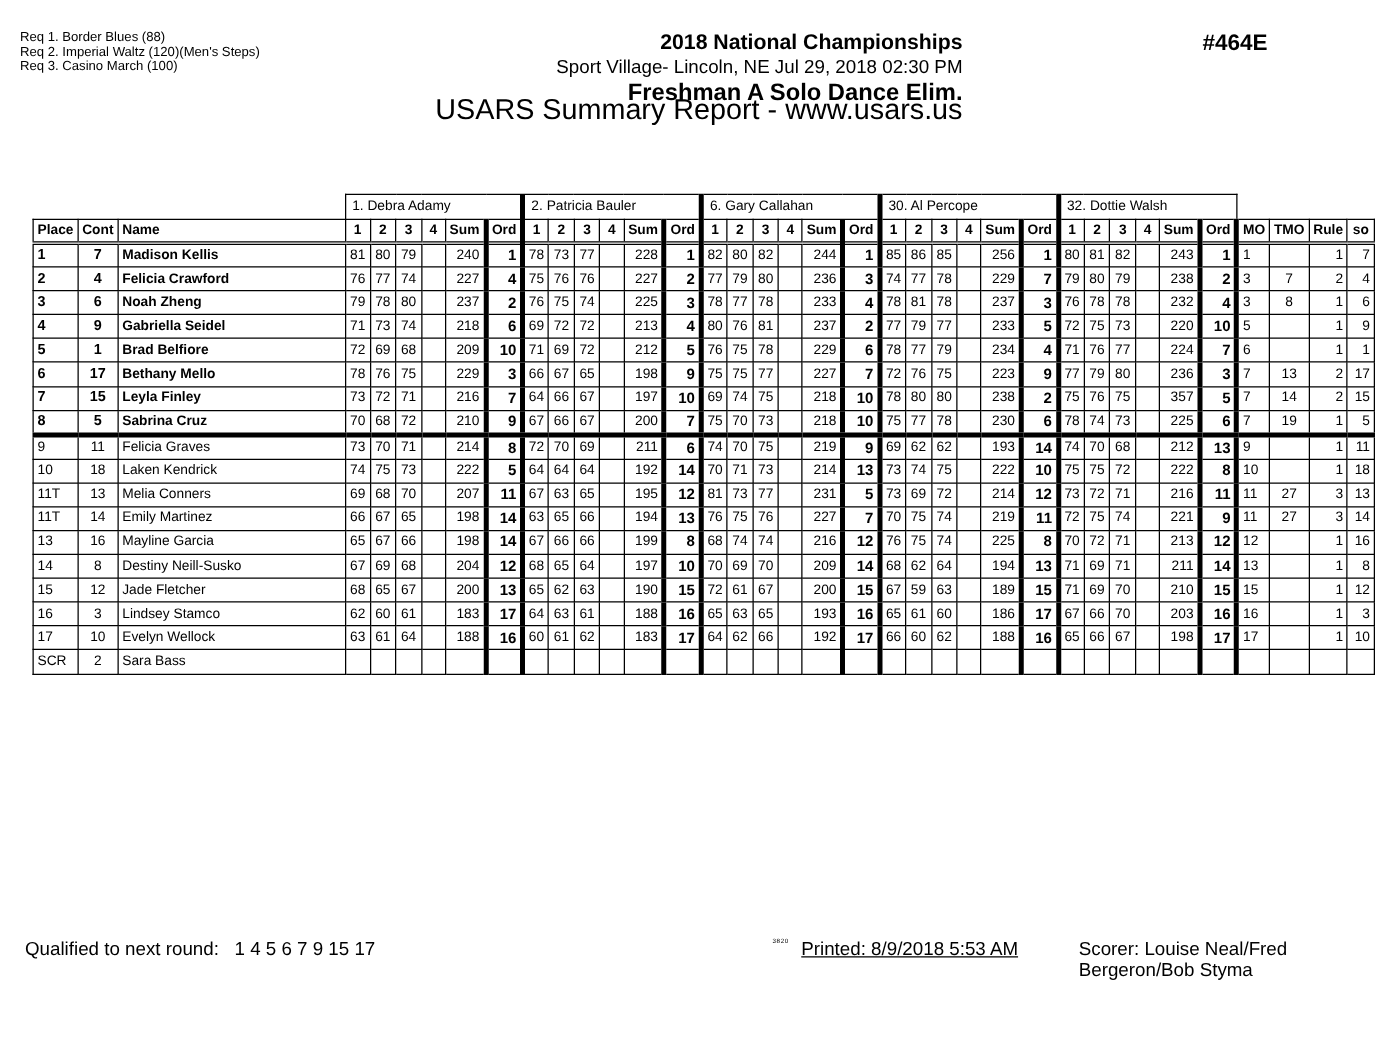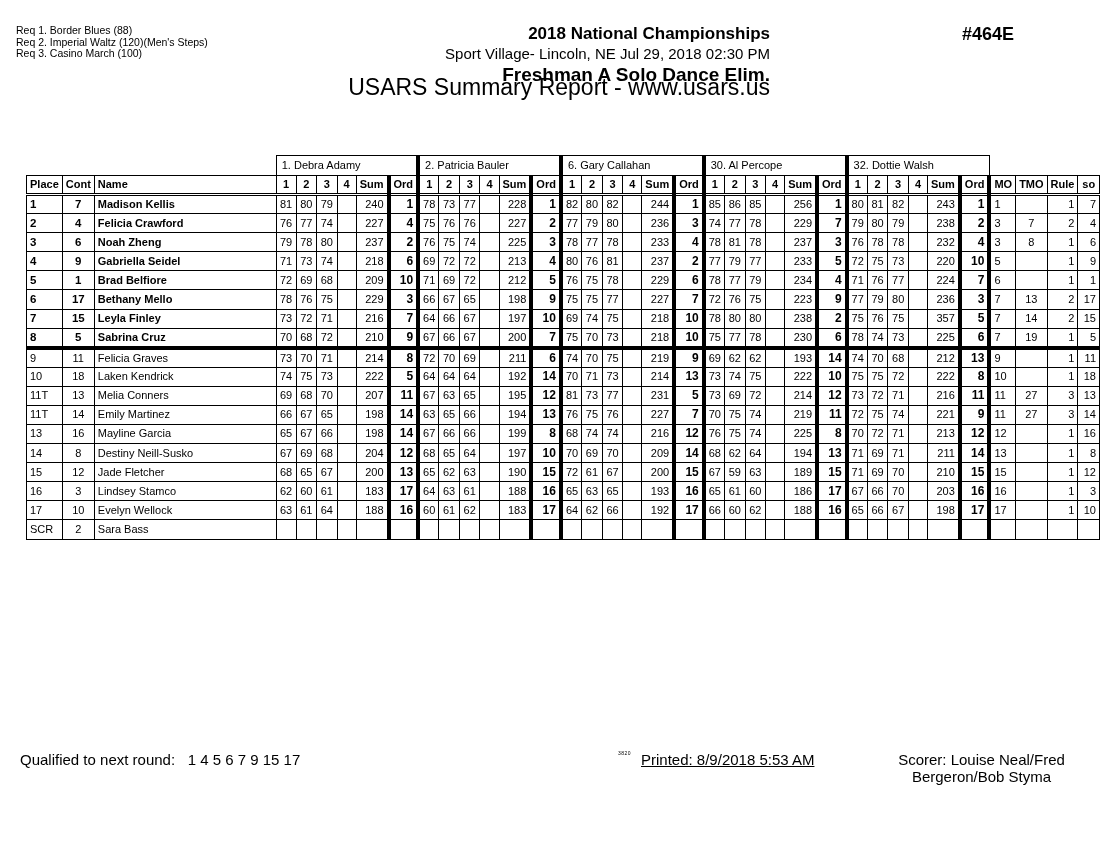--- a/index.html
+++ b/index.html
@@ -839,13 +839,13 @@
       </tr>
     </tbody>
 </table>
 
 <div class="foot" style="left:20px;">
   <span>Qualified to next round:</span>&nbsp;&nbsp;
   <span>1 4 5 6 7 9 15 17</span>
 </div>
 <div class="tiny">3820</div>
 <div class="foot" style="left:641px;text-decoration:underline;">Printed:  8/9/2018  5:53 AM</div>
-<div class="foot" style="left:863px;text-align:center;">Scorer:   Louise Neal/Fred Bergeron/Bob Styma</div>
+<div class="foot" style="left:863px;">Scorer:   Louise Neal/Fred Bergeron/Bob Styma</div>
 
 </body></html>

